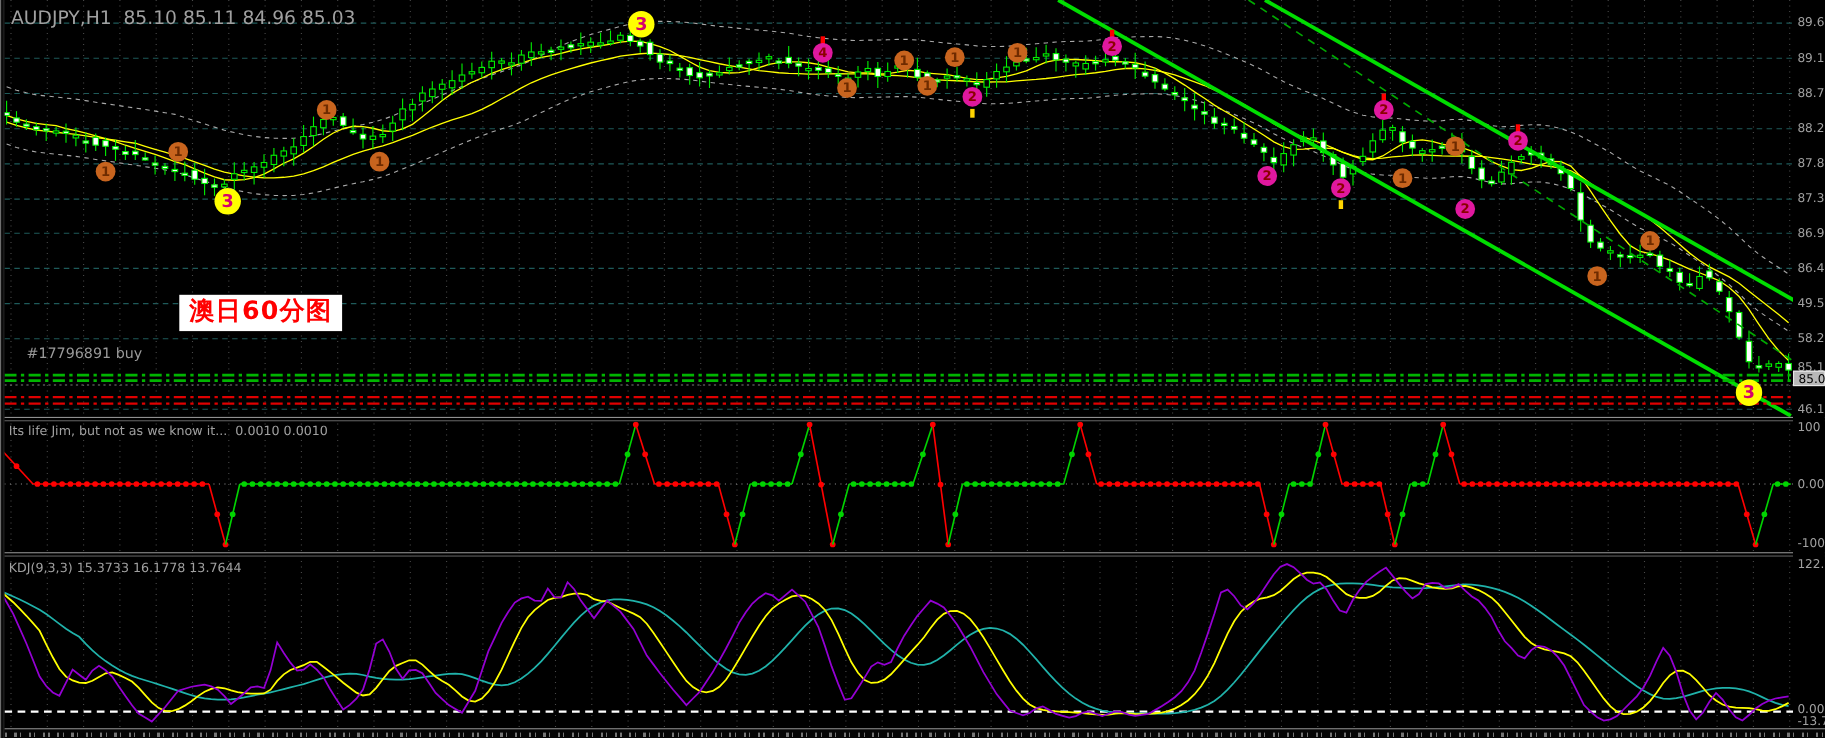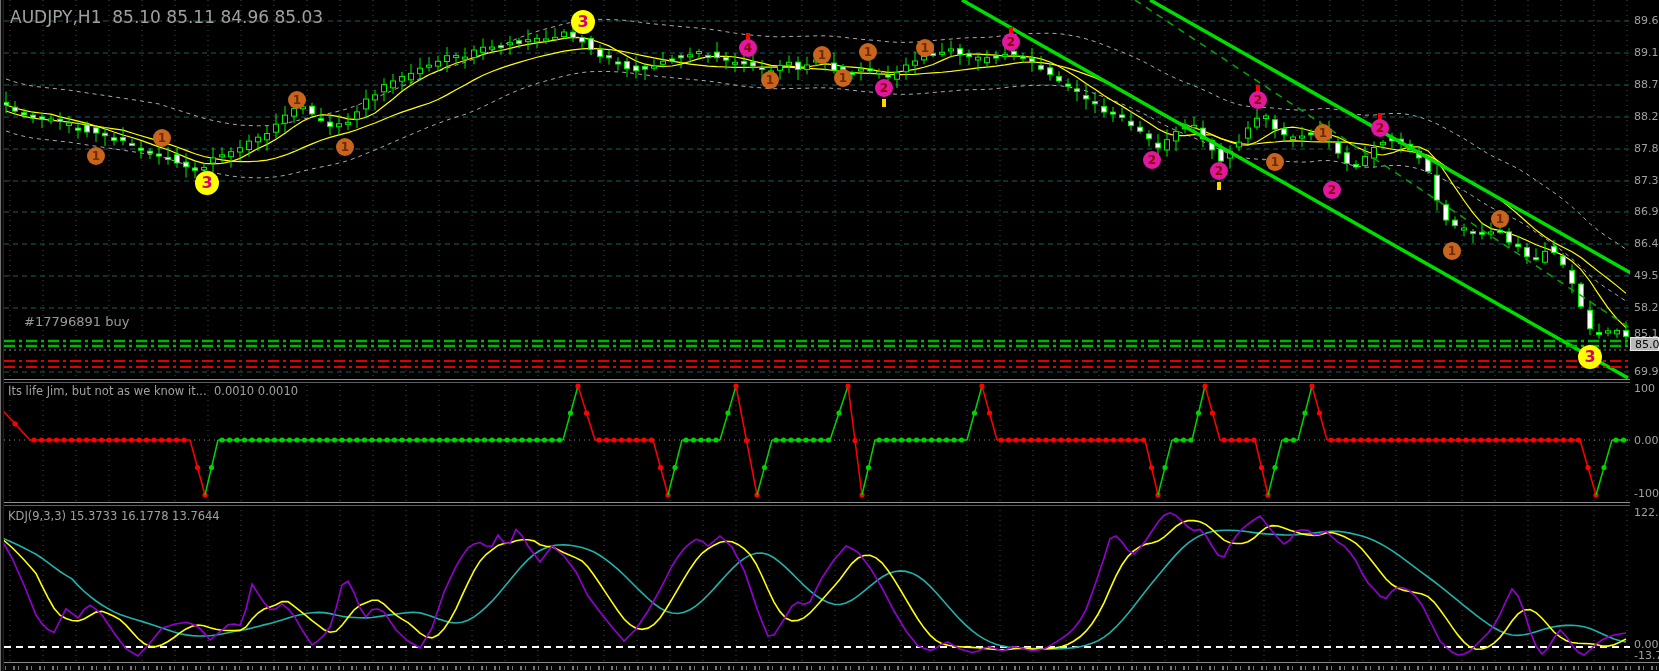--- a/index.html
+++ b/index.html
@@ -939,36 +939,37 @@
       </g>
     </svg>
 
   <div class="abs divider" style="top:379px;"></div>
   <div class="abs divider" style="top:502px;"></div>
 
   <div class="abs panel-label" style="left:10px;top:7px;">AUDJPY,H1  85.10 85.11 84.96 85.03</div>
   <div class="abs panel-label" style="left:8px;top:384px;font-size:11.5px;">Its life Jim, but not as we know it...  0.0010 0.0010</div>
   <div class="abs panel-label" style="left:8px;top:509px;font-size:11.5px;">KDJ(9,3,3) 15.3733 16.1778 13.7644</div>
 
+  <div id="annotation" class="abs" style="left: 163px; top: 268px; width: 148px; height: 33px; background: rgb(255, 255, 255); color: rgb(255, 0, 0);">澳日60分图</div>
   <div id="order-label" class="abs" style="left: 24px; top: 314px;">#17796891 buy</div>
 
   <div id="axis-sep" class="abs" style="left:1630px;"></div>
   <div id="price-axis" class="abs" style="left:1630px;top:0;width:29px;height:662px;background:#000;">
       <div class="tick-label" style="left: 4px; top: 15px;">89.6</div>
       <div class="tick-label" style="left: 4px; top: 47px;">89.1</div>
       <div class="tick-label" style="left: 4px; top: 79px;">88.7</div>
       <div class="tick-label" style="left: 4px; top: 111px;">88.2</div>
       <div class="tick-label" style="left: 4px; top: 143px;">87.8</div>
       <div class="tick-label" style="left: 4px; top: 175px;">87.3</div>
       <div class="tick-label" style="left: 4px; top: 206px;">86.9</div>
       <div class="tick-label" style="left: 4px; top: 238px;">86.4</div>
       <div class="tick-label" style="left: 4px; top: 270px;">49.5</div>
       <div class="tick-label" style="left: 4px; top: 302px;">58.2</div>
       <div class="tick-label" style="left: 4px; top: 328px;">85.1</div>
-      <div class="tick-label" style="left: 4px; top: 366px;">69.9</div>
+      <div class="tick-label" style="left: 4px; top: 366px;">46.1</div>
       <div class="tick-label" style="left: 4px; top: 383px;">100</div>
       <div class="tick-label" style="left: 4px; top: 435px;">0.00</div>
       <div class="tick-label" style="left: 4px; top: 488px; text-align: right;">-100</div>
       <div class="tick-label" style="left: 4px; top: 507px;">122.</div>
       <div class="tick-label" style="left: 4px; top: 639px;">0.00</div>
       <div class="tick-label" style="left: 4px; top: 650px;">-13.7</div>
     </div>
   <div id="current-price-box" class="abs" style="left: 1630px; top: 337px; width: 29px; height: 14px; background: rgb(184, 184, 184); color: rgb(0, 0, 0);">85.0</div>
 
   <div id="time-axis" class="abs">

